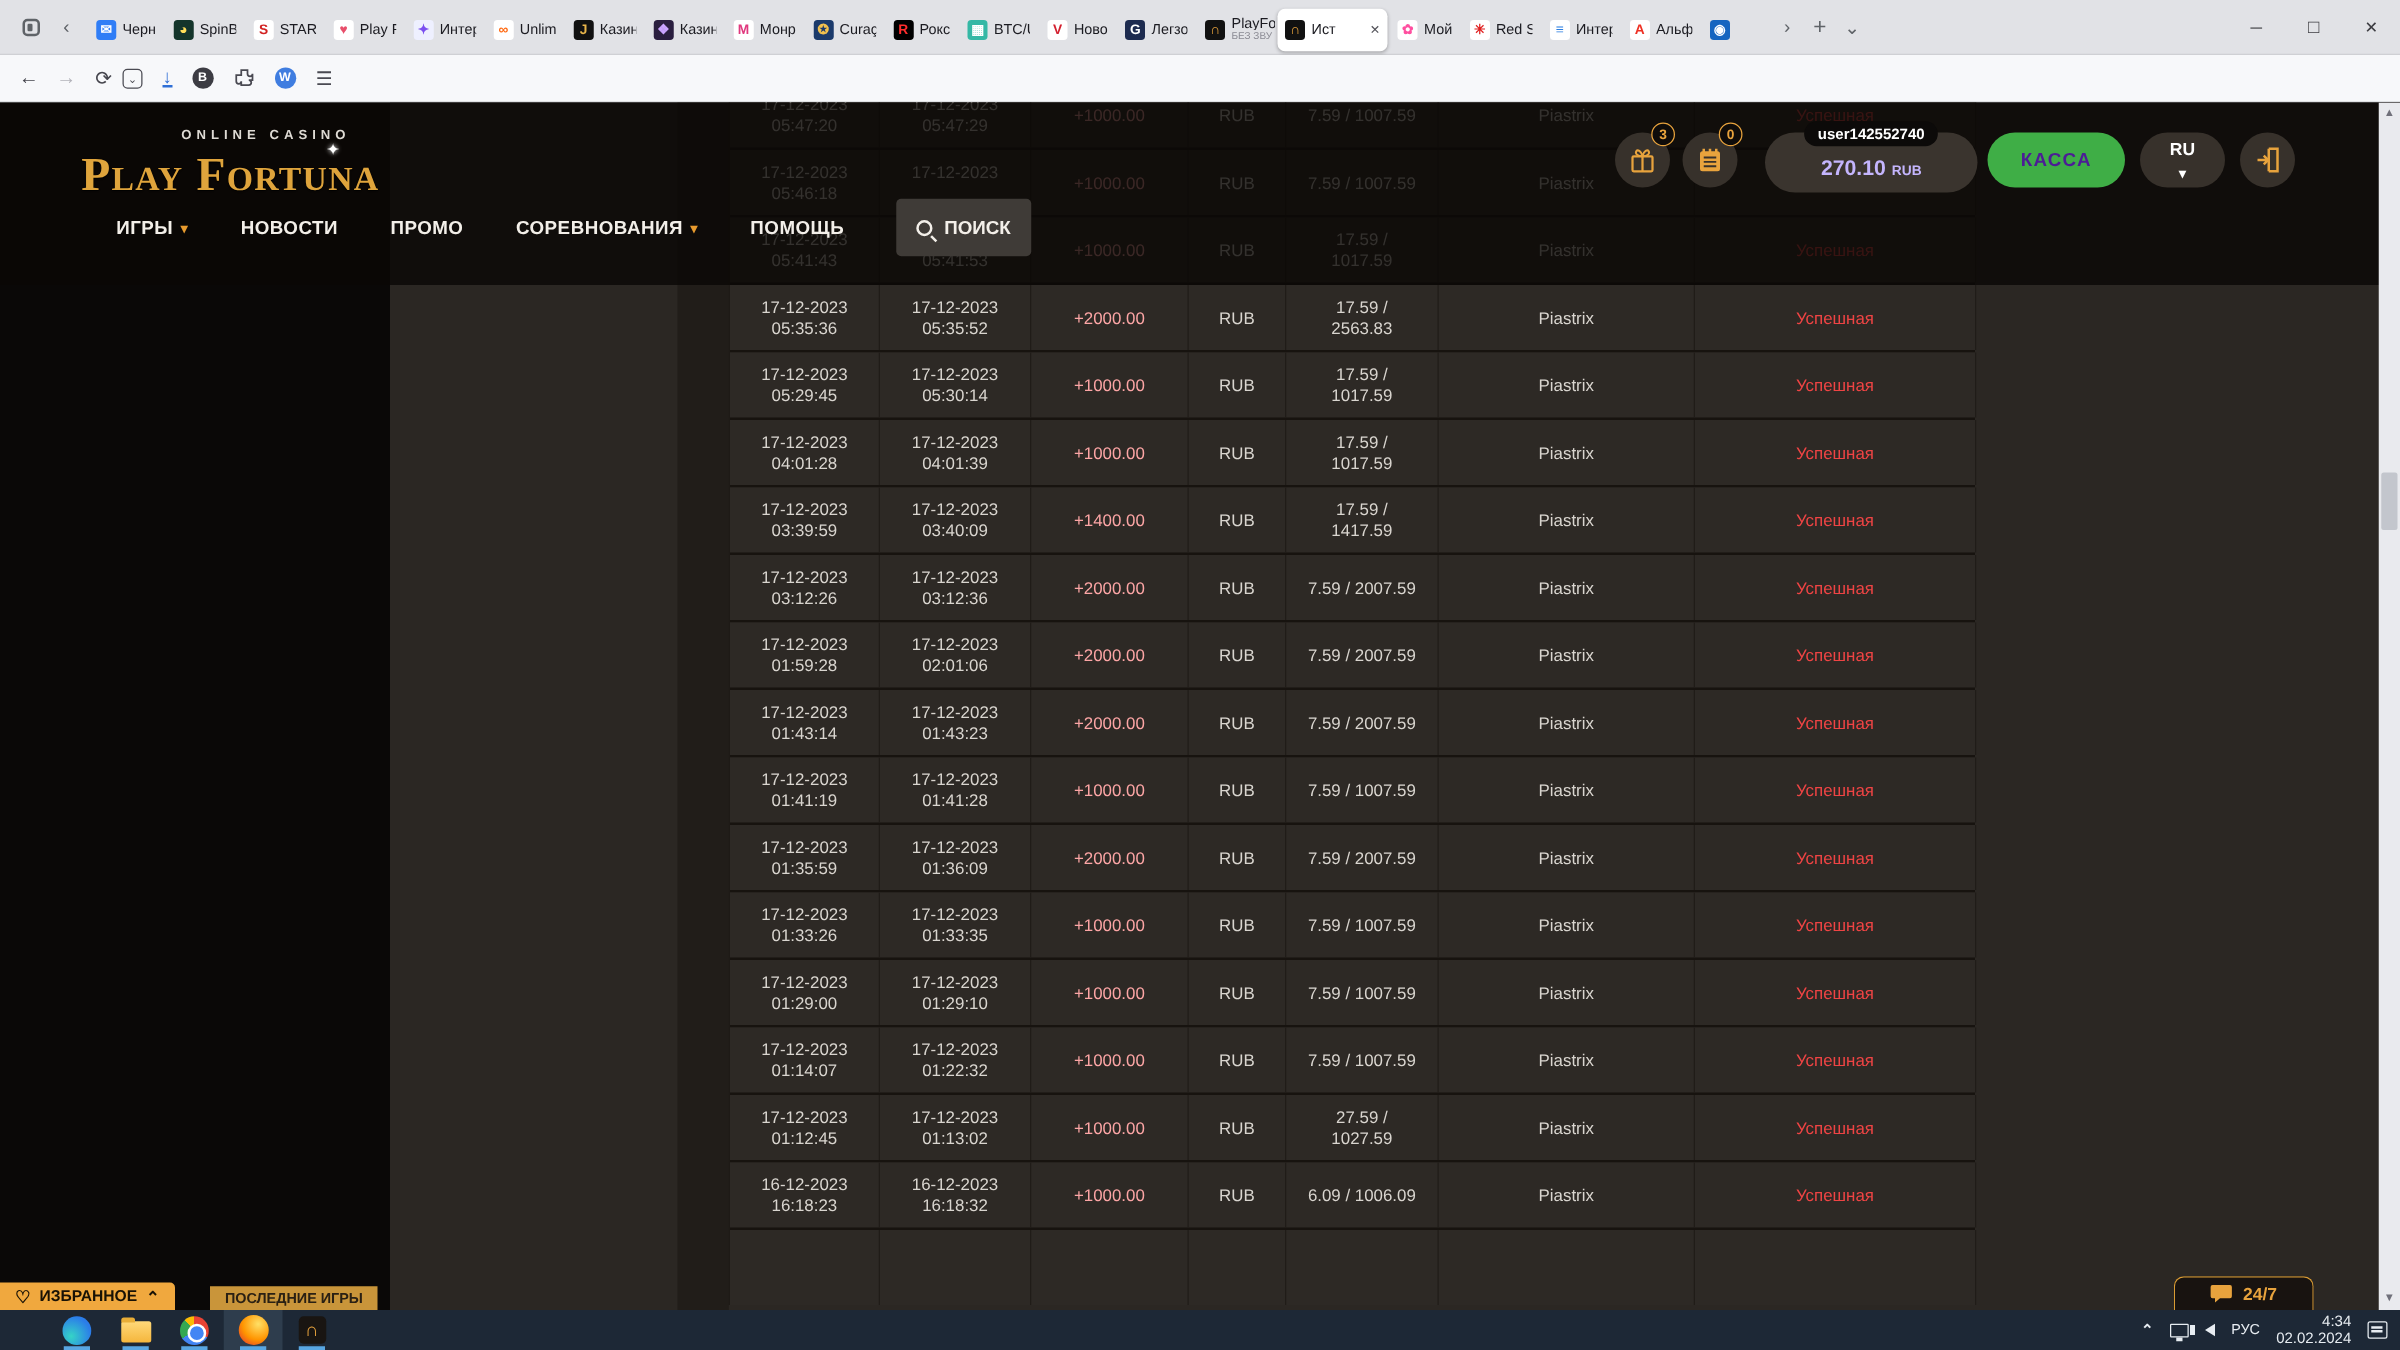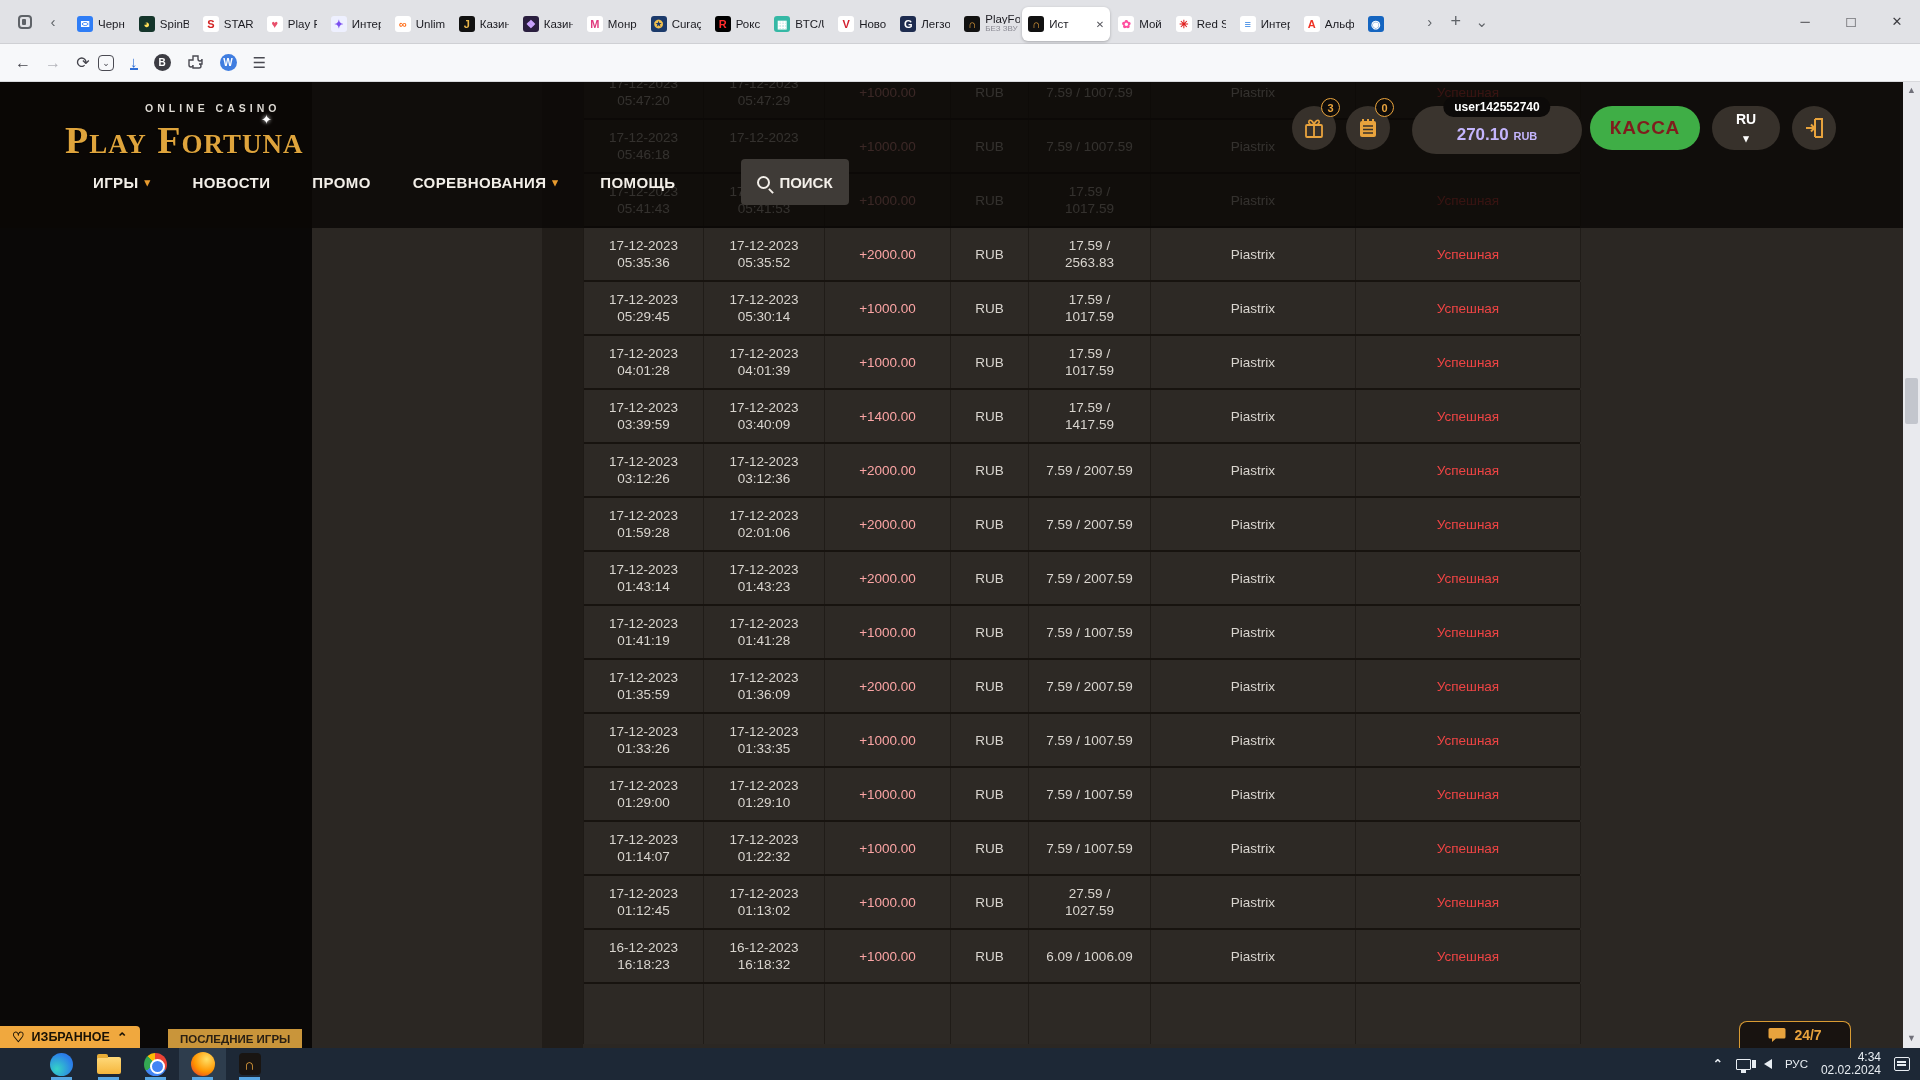--- a/index.html
+++ b/index.html
@@ -52,32 +52,32 @@
 
   
   .phead { position:absolute; left:0; top:0; width:1920px; height:146px; background:rgba(10,7,5,0.80); }
   .brand { position:absolute; left:65px; top:16px; width:270px; }
   .tagline { position:absolute; left:80px; top:4px; font-size:10.5px; letter-spacing:4px; color:#dedad4; font-weight:bold; }
   .bname { position:absolute; left:0; top:20px; font-family:"Liberation Serif", serif; font-variant:small-caps; font-weight:bold; font-size:38px; color:#dfa43c; letter-spacing:1px; white-space:nowrap; text-shadow:0 1px 1px #000; }
   .sparkle { position:absolute; left:196px; top:14px; color:#fff; font-size:13px; text-shadow:0 0 4px #fff; }
   .mainnav { position:absolute; left:93px; top:77px; height:46px; display:flex; align-items:center; gap:42px; }
   .navitem { color:#f3efe9; font-weight:bold; font-size:15px; letter-spacing:0.4px; white-space:nowrap; display:flex; align-items:center; gap:6px; }
   .caret { color:#e89b2e; font-size:11px; }
-  .searchbtn { margin-left:24px; height:46px; padding:0 16px; background:#3f3b37; border-radius:4px; display:flex; align-items:center; gap:9px; color:#f3efe9; font-weight:bold; font-size:15px; }
+  .searchbtn { height:46px; padding:0 16px; background:#3f3b37; border-radius:4px; display:flex; align-items:center; gap:9px; color:#f3efe9; font-weight:bold; font-size:15px; }
   .mag { width:13px; height:13px; border:2px solid #f3efe9; border-radius:50%; position:relative; }
   .mag::after { content:""; position:absolute; width:2px; height:6px; background:#f3efe9; transform:rotate(-45deg); left:11px; top:10px; }
 
   .uctrl { position:absolute; left:1292px; top:24px; display:flex; align-items:flex-start; }
   .cicon { width:44px; height:44px; border-radius:50%; background:#37312b; display:flex; align-items:center; justify-content:center; position:relative; }
   .badge { position:absolute; top:-8px; right:-4px; width:19px; height:19px; border-radius:50%; border:1.5px solid #e8a33d; background:#0f0c0a; color:#e8a33d; font-size:11px; font-weight:bold; display:flex; align-items:center; justify-content:center; }
   .userpill { width:170px; height:48px; margin-left:22px; background:#3a342e; border-radius:26px; position:relative; display:flex; align-items:flex-end; justify-content:center; }
   .uchip { position:absolute; top:-9px; left:50%; transform:translateX(-50%); background:#0c0a09; border-radius:10px; padding:3px 11px; color:#fff; font-size:12px; font-weight:bold; white-space:nowrap; }
   .bal { padding-bottom:9px; color:#c4b5fd; font-weight:bold; font-size:17px; }
   .bal .cur { font-size:11px; font-weight:bold; }
-  .cashier { width:110px; height:44px; margin-left:8px; border-radius:22px; background:#3fae46; color:#7f1d1d; font-weight:bold; font-size:19px; letter-spacing:1px; display:flex; align-items:center; justify-content:center; }
+  .cashier { width:110px; height:44px; margin-left:8px; border-radius:22px; background:#3fae46; color:#4c1d95; font-weight:bold; font-size:15px; letter-spacing:1px; display:flex; align-items:center; justify-content:center; }
   .langpill { width:68px; height:44px; margin-left:12px; border-radius:22px; background:#37312b; color:#fff; font-weight:bold; font-size:14px; display:flex; align-items:center; justify-content:center; gap:5px;flex-direction:column; }
   .langpill .caret { color:#fff; }
   .exitbtn { margin-left:12px; }
 
   
   .favbar { position:absolute; left:0; top:944px; height:22px; background:#f0a83e; display:flex; align-items:center; gap:7px; padding:0 12px; color:#191205; font-weight:bold; font-size:12.5px; border-radius:0 4px 0 0; z-index:6; }
   .lastgames { position:absolute; left:168px; top:947px; height:19px; background:#c9953a; display:flex; align-items:center; padding:0 12px; color:#2a2013; font-weight:bold; font-size:11.5px; z-index:5; }
   .support { position:absolute; left:1739px; top:939px; width:112px; height:27px; background:#181310; border:1.5px solid #d99b33; border-bottom:none; border-radius:8px 8px 0 0; display:flex; align-items:center; justify-content:center; gap:8px; color:#e8a33d; font-weight:bold; font-size:14px; z-index:6; }
 
   

